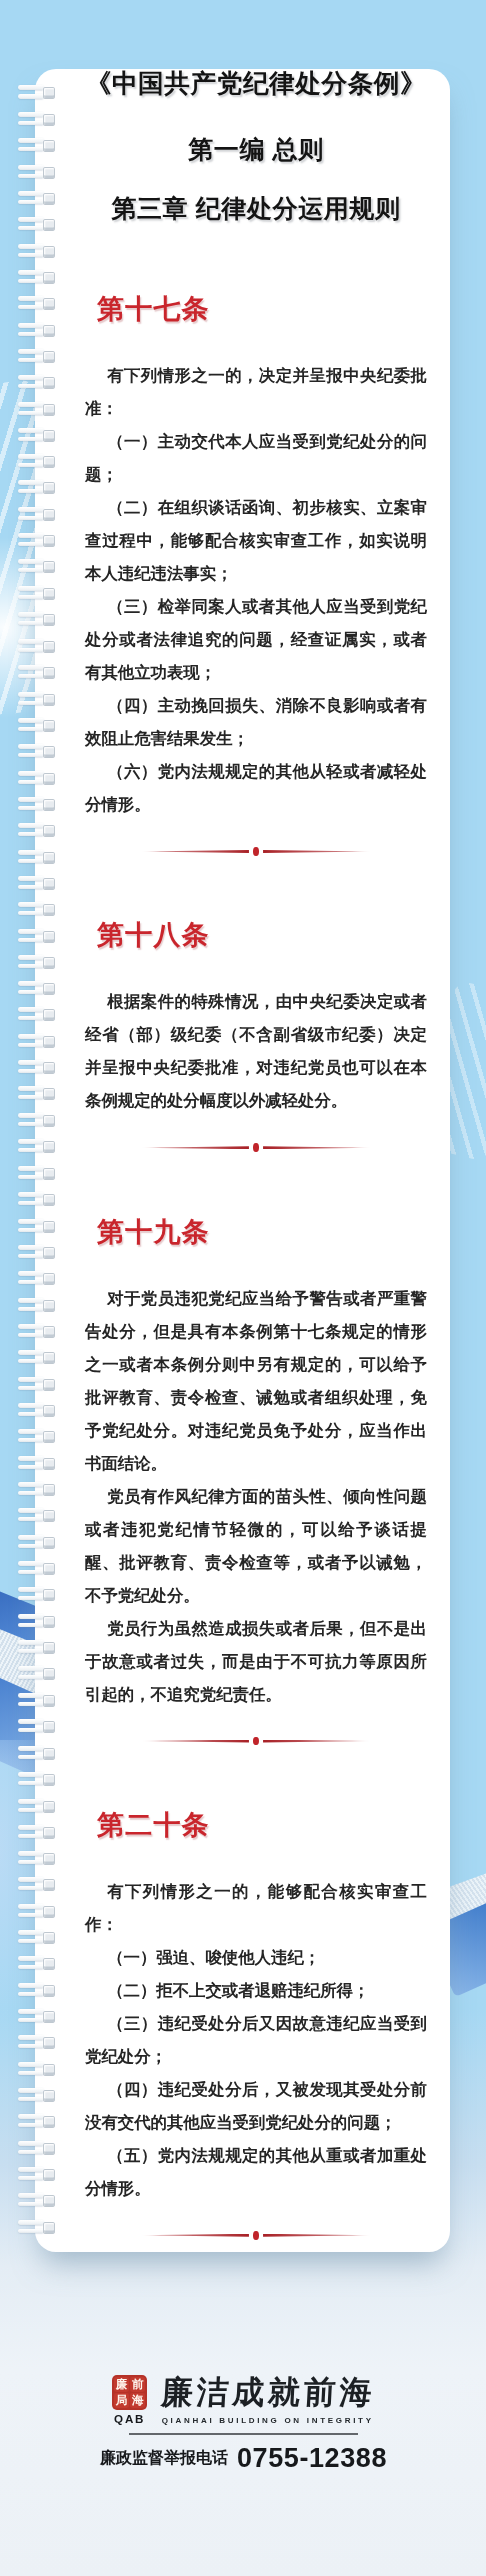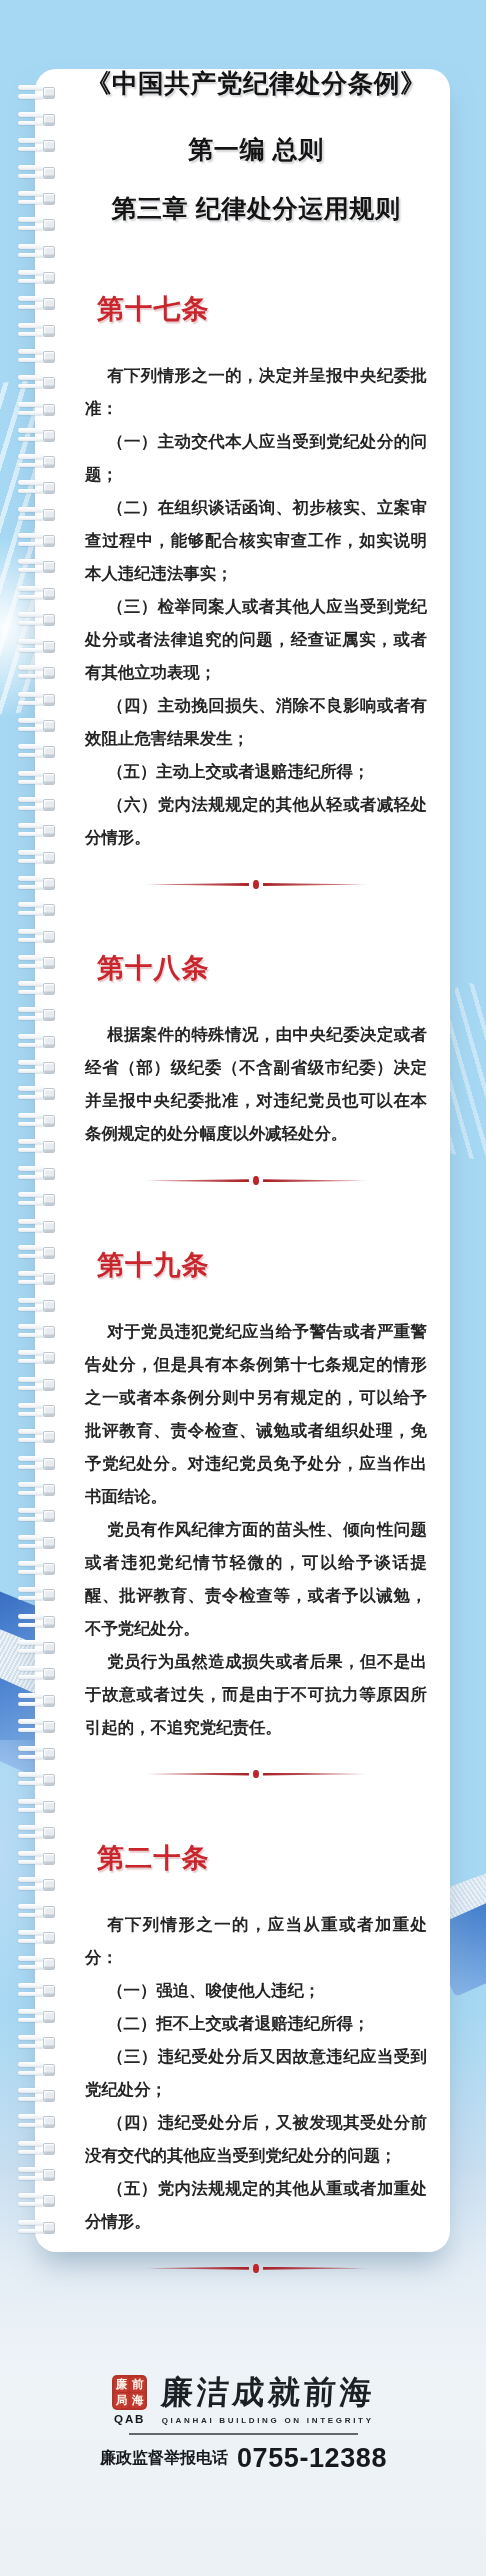--- a/index.html
+++ b/index.html
@@ -522,21 +522,20 @@
       <div class="subtitle part">第一编 总则</div>
       <div class="subtitle chapter">第三章 纪律处分运用规则</div>
 
       <h2 class="law-heading mt-first">第十七条</h2>
       <div class="law-text">
         <p>有下列情形之一的，决定并呈报中央纪委批准：</p>
         <p>（一）主动交代本人应当受到党纪处分的问题；</p>
         <p>（二）在组织谈话函询、初步核实、立案审查过程中，能够配合核实审查工作，如实说明本人违纪违法事实；</p>
         <p>（三）检举同案人或者其他人应当受到党纪处分或者法律追究的问题，经查证属实，或者有其他立功表现；</p>
         <p>（四）主动挽回损失、消除不良影响或者有效阻止危害结果发生；</p>
-        <p>（五）主动上交或者退赔违纪所得；</p>
         <p>（六）党内法规规定的其他从轻或者减轻处分情形。</p>
       </div>
       <div class="divider">
         <span class="dline dleft"></span>
         <span class="ddot"></span>
         <span class="dline dright"></span>
       </div>
 
       <h2 class="law-heading mt-next">第十八条</h2>
       <div class="law-text">
@@ -555,21 +554,21 @@
         <p>党员行为虽然造成损失或者后果，但不是出于故意或者过失，而是由于不可抗力等原因所引起的，不追究党纪责任。</p>
       </div>
       <div class="divider">
         <span class="dline dleft"></span>
         <span class="ddot"></span>
         <span class="dline dright"></span>
       </div>
 
       <h2 class="law-heading mt-next">第二十条</h2>
       <div class="law-text">
-        <p>有下列情形之一的，应当从重或者加重处分：</p>
+        <p>有下列情形之一的，能够配合核实审查工作：</p>
         <p>（一）强迫、唆使他人违纪；</p>
         <p>（二）拒不上交或者退赔违纪所得；</p>
         <p>（三）违纪受处分后又因故意违纪应当受到党纪处分；</p>
         <p>（四）违纪受处分后，又被发现其受处分前没有交代的其他应当受到党纪处分的问题；</p>
         <p>（五）党内法规规定的其他从重或者加重处分情形。</p>
       </div>
       <div class="divider">
         <span class="dline dleft"></span>
         <span class="ddot"></span>
         <span class="dline dright"></span>

